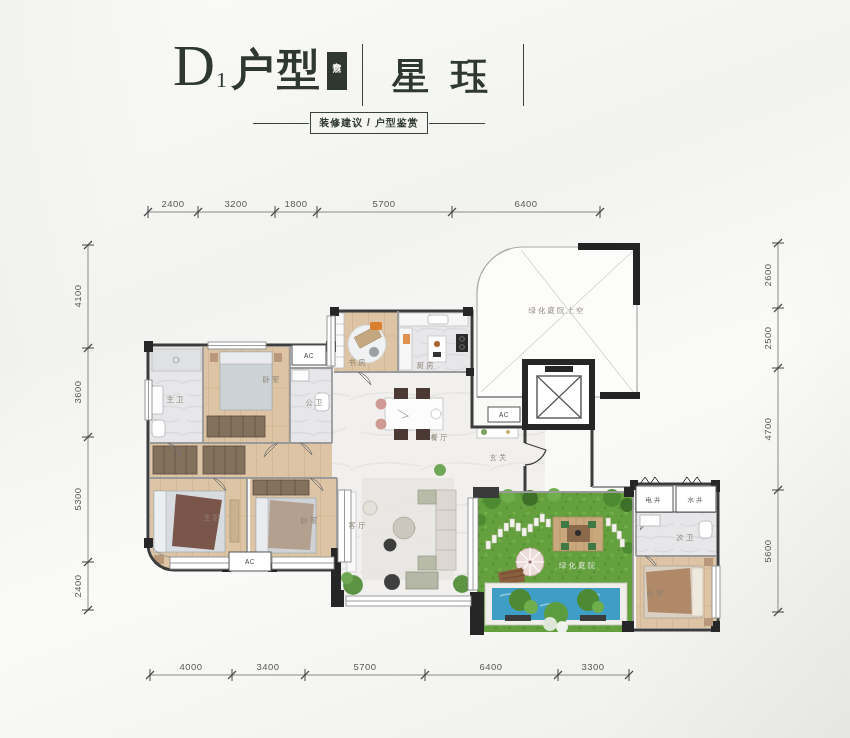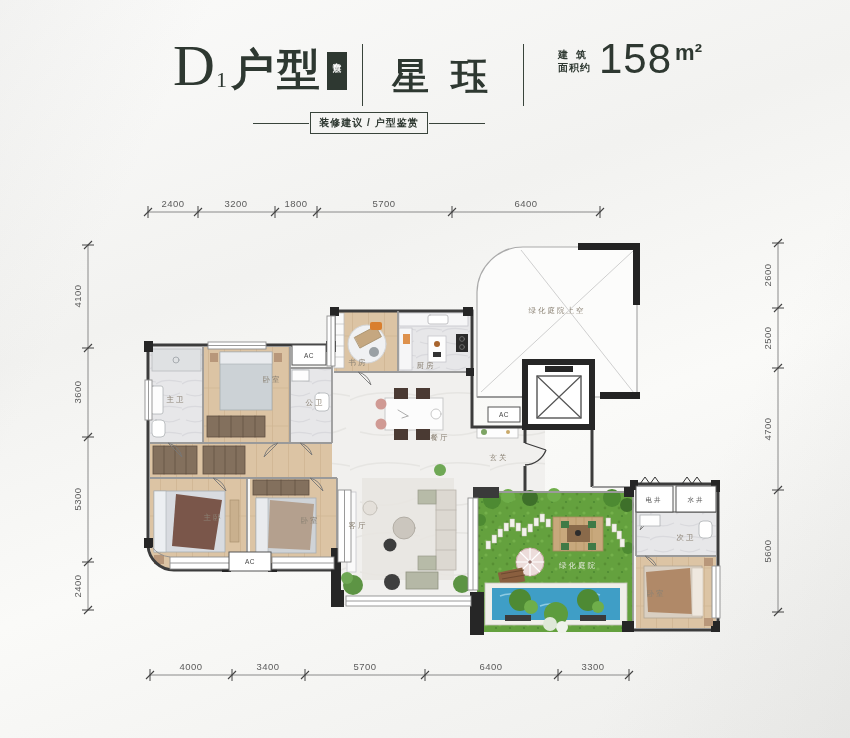--- a/index.html
+++ b/index.html
@@ -45,28 +45,20 @@
 <div class="hdr title-block">
   <span class="d-letter">D</span>
   <span class="d-num">1</span>
   <span class="d-word">户型</span>
   <span class="floor-badge">奇数层</span>
 </div>
 <div class="vdiv" style="left:362px;"></div>
 <div class="hdr project">星珏</div>
 <div class="vdiv" style="left:523px;"></div>
 <div class="hdr area-block">
-  <div class="area-top">
-    <div class="area-lbls">
-      <div class="l1">建筑</div>
-      <div class="l2">面积约</div>
-    </div>
-    <div class="area-val">158</div>
-    <div class="area-unit">m²</div>
-  </div>
 </div>
 <div class="subtitle-row">
   <div class="sub-line"></div>
   <div class="sub-box">装修建议 / 户型鉴赏</div>
   <div class="sub-line"></div>
 </div>
 
 <svg width="850" height="588" viewBox="0 150 850 588">
 <defs>
   <pattern id="wood" width="16" height="90" patternUnits="userSpaceOnUse">

